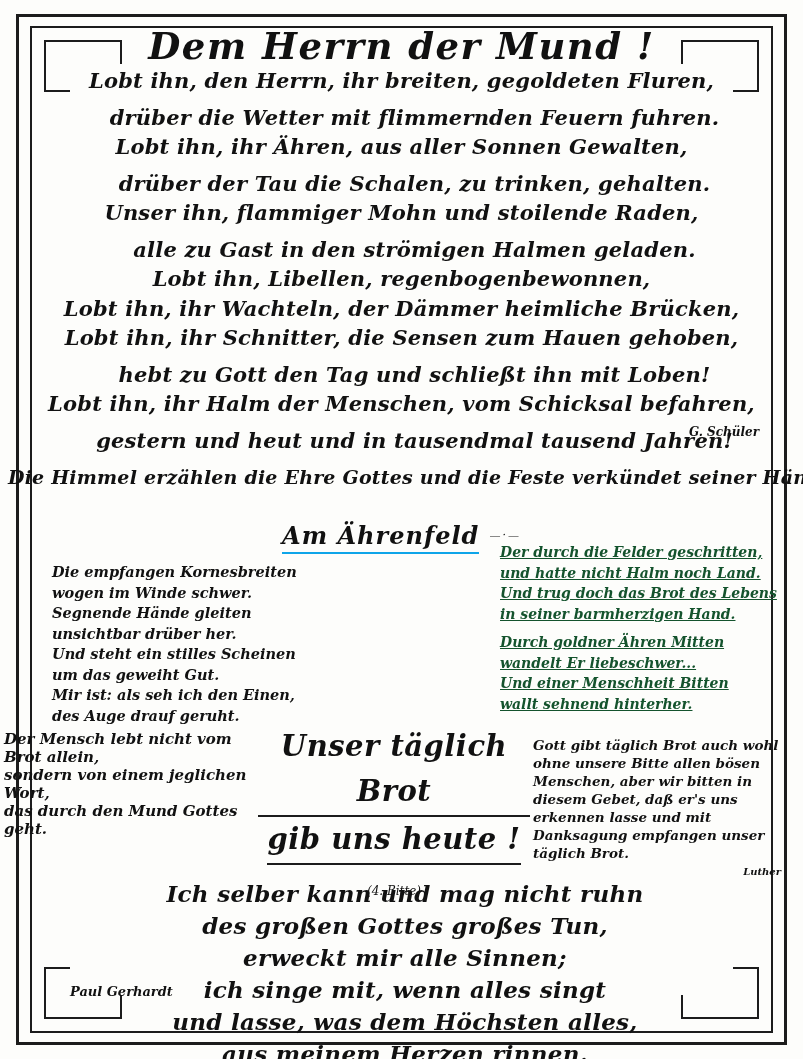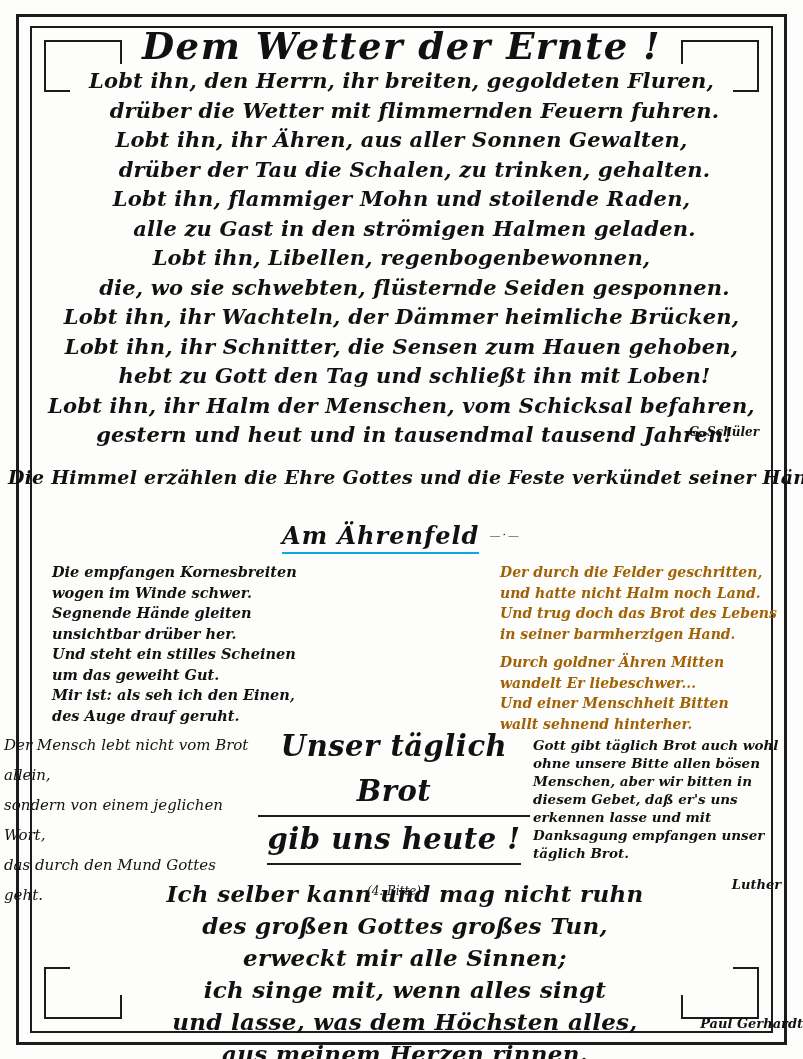--- a/index.html
+++ b/index.html
@@ -62,21 +62,21 @@
     width: 723px;
     text-align: center;
     font-size: 21px;
     line-height: 29.5px;
     font-family: "DejaVu Serif", serif;
     font-weight: bold;
     font-style: italic;
     letter-spacing: 0.2px;
   }
   .hymn .l-b { display: block; }
-  .hymn .indent { padding-left: 26px; }
+  .hymn .indent { padding-left: 26px; margin-top: 7px; }
 
   .hymn-author {
     position: absolute;
     right: 44px;
     top: 425px;
     font-size: 12px;
     font-style: italic;
     font-weight: bold;
     font-family: "DejaVu Serif", serif;
   }
@@ -120,38 +120,39 @@
     top: 562px;
     width: 300px;
     font-size: 14.5px;
     line-height: 20.5px;
     font-weight: bold;
     font-style: italic;
     font-family: "DejaVu Serif", serif;
   }
   .poem-right {
     left: 500px;
-    top: 562px;
+    top: 542px;
     width: 290px;
     font-size: 14px;
     line-height: 20.5px;
     font-weight: bold;
     font-style: italic;
     font-family: "DejaVu Serif", serif;
-    color: #a16207;
+    color: #14532d;
+    text-decoration: underline;
   }
   .poem-right .gap { display: block; height: 8px; }
 
   .bread-left {
     left: 4px;
     top: 730px;
     width: 250px;
     font-size: 15px;
-    line-height: 30px;
-    font-weight: normal;
+    line-height: 18px;
+    font-weight: bold;
     font-style: italic;
     font-family: "DejaVu Serif", serif;
   }
 
   .bread-center {
     left: 258px;
     top: 724px;
     width: 272px;
     text-align: center;
     font-size: 29px;
@@ -176,42 +177,42 @@
     width: 258px;
     font-size: 13.5px;
     line-height: 18px;
     font-weight: bold;
     font-style: italic;
     font-family: "DejaVu Serif", serif;
   }
   .bread-right .author {
     display: block;
     text-align: right;
-    font-size: 13px;
-    margin-top: 14px;
+    font-size: 10px;
+    margin-top: 1px;
     padding-right: 10px;
   }
 
   .closing {
     left: 60px;
     top: 878px;
     width: 690px;
     text-align: center;
     font-size: 23px;
     line-height: 32px;
     font-weight: bold;
     font-style: italic;
     font-family: "DejaVu Serif", serif;
     letter-spacing: 0.3px;
   }
   .closing-author {
     position: absolute;
     left: 0; right: 0;
-    top: 1016px;
-    text-align: right;
+    top: 984px;
+    text-align: left;
     font-size: 13px;
     font-weight: bold;
     font-style: italic;
     font-family: "DejaVu Serif", serif;
     padding-left: 70px;
   }
 </style>
 </head>
 <body>
 
@@ -240,31 +241,30 @@
   <div class="hook" style="left:44px; top:1017px; width:78px; height:2px;"></div>
   <div class="hook" style="left:44px; top:967px; width:2px; height:52px;"></div>
   <div class="hook" style="left:44px; top:967px; width:26px; height:2px;"></div>
   <div class="hook" style="left:120px; top:995px; width:2px; height:24px;"></div>
 
   <div class="hook" style="left:681px; top:1017px; width:78px; height:2px;"></div>
   <div class="hook" style="left:757px; top:967px; width:2px; height:52px;"></div>
   <div class="hook" style="left:733px; top:967px; width:26px; height:2px;"></div>
   <div class="hook" style="left:681px; top:995px; width:2px; height:24px;"></div>
 
-  <div class="blk title-main">Dem Wetter der Ernte !</div>
+  <div class="blk title-main">Dem Herrn der Mund !</div>
 
   <div class="blk hymn">
     <span class="l-b">Lobt ihn, den Herrn, ihr breiten, gegoldeten Fluren,</span>
     <span class="l-b indent">drüber die Wetter mit flimmernden Feuern fuhren.</span>
     <span class="l-b">Lobt ihn, ihr Ähren, aus aller Sonnen Gewalten,</span>
     <span class="l-b indent">drüber der Tau die Schalen, zu trinken, gehalten.</span>
-    <span class="l-b">Lobt ihn, flammiger Mohn und stoilende Raden,</span>
+    <span class="l-b">Unser ihn, flammiger Mohn und stoilende Raden,</span>
     <span class="l-b indent">alle zu Gast in den strömigen Halmen geladen.</span>
     <span class="l-b">Lobt ihn, Libellen, regenbogenbewonnen,</span>
-    <span class="l-b indent">die, wo sie schwebten, flüsternde Seiden gesponnen.</span>
     <span class="l-b">Lobt ihn, ihr Wachteln, der Dämmer heimliche Brücken,</span>
     <span class="l-b">Lobt ihn, ihr Schnitter, die Sensen zum Hauen gehoben,</span>
     <span class="l-b indent">hebt zu Gott den Tag und schließt ihn mit Loben!</span>
     <span class="l-b">Lobt ihn, ihr Halm der Menschen, vom Schicksal befahren,</span>
     <span class="l-b indent">gestern und heut und in tausendmal tausend Jahren!</span>
   </div>
   <div class="hymn-author">G. Schüler</div>
 
   <div class="blk psalm-line">
     <span>Die Himmel erzählen die Ehre Gottes und die Feste verkündet seiner Hände Werk !</span>

